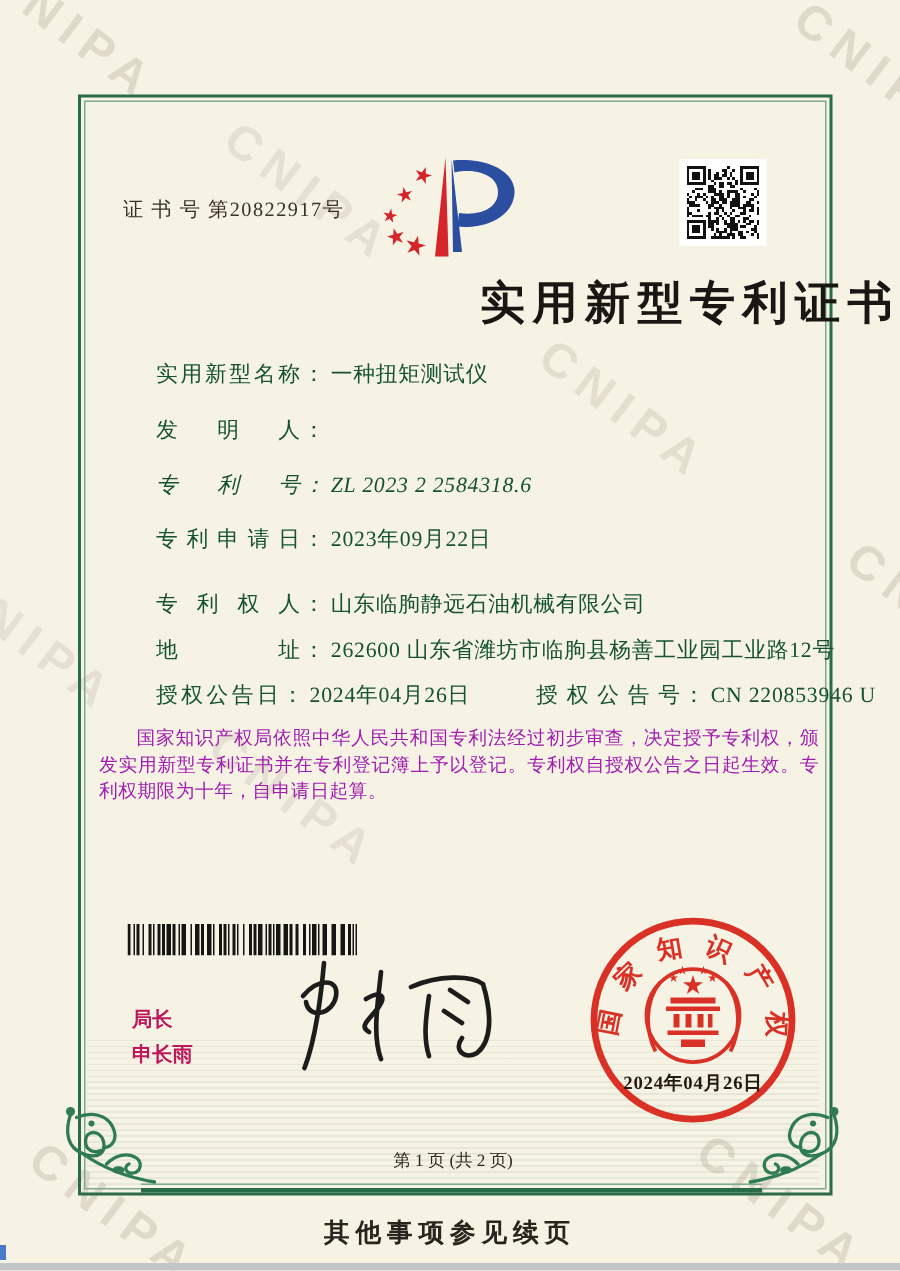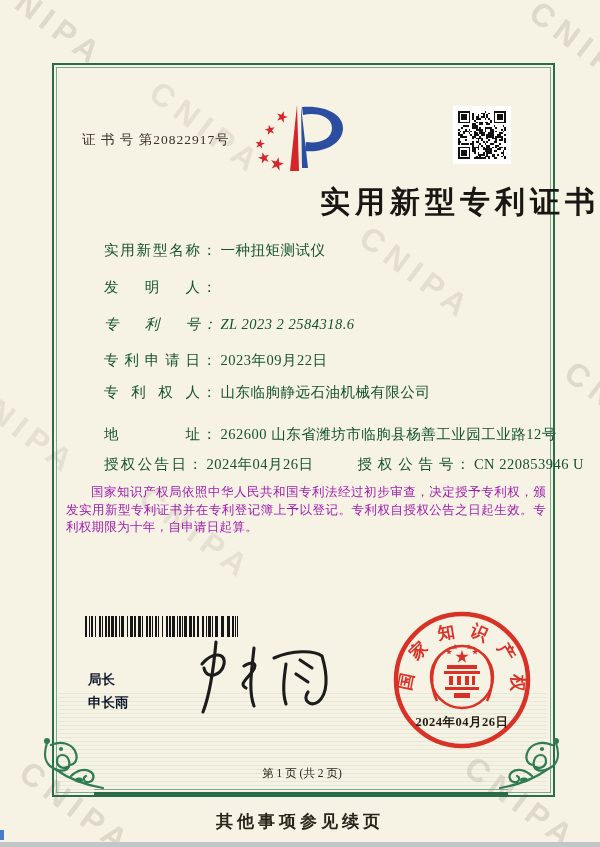--- a/index.html
+++ b/index.html
@@ -47,21 +47,21 @@
   .flabel{display:inline-block;width:96px;text-align:justify;text-align-last:justify;text-justify:inter-character;}
   .fcolon{margin:0 4px 0 2px;}
   .fvalue{letter-spacing:0.5px;}
   .pair2{margin-left:44px;display:flex;}
   
   .body-text{position:absolute;left:66px;top:484px;width:480px;z-index:3;color:#a21caf;}
   .body-text p{margin:0 0 9px 0;font-size:12.5px;line-height:17.5px;text-indent:2em;text-align:justify;letter-spacing:0.3px;}
   
   .barcode{position:absolute;left:85px;top:616px;z-index:3;}
   .signer{position:absolute;left:88px;top:668px;z-index:3;
-    font-family:"Liberation Sans","DejaVu Sans",sans-serif;font-size:13.5px;font-weight:600;color:#0f172a;line-height:23px;}
+    font-family:"Liberation Sans","DejaVu Sans",sans-serif;font-size:13.5px;font-weight:600;color:#be185d;line-height:23px;}
   .signature{position:absolute;left:182px;top:636px;z-index:3;}
   .seal{position:absolute;left:387px;top:605px;z-index:6;opacity:0.94;}
   .seal-date{position:absolute;left:387px;top:714px;width:150px;text-align:center;
     font-size:12.5px;font-weight:700;letter-spacing:0.5px;color:#241a10;z-index:7;}
   .page-number{position:absolute;left:52px;top:766px;width:500px;text-align:center;font-size:11.5px;color:#2e2720;z-index:3;}
   .footer-note{position:absolute;left:0;top:810px;width:600px;text-align:center;
     font-size:17px;font-weight:700;letter-spacing:4px;color:#2a241d;z-index:3;}
   
   .scan-strip{position:absolute;left:0;bottom:0;width:600px;height:5px;background:#c3c6c8;z-index:8;}
   .scan-chip{position:absolute;left:0;top:830px;width:4px;height:10px;background:#4a79c9;z-index:8;}
@@ -398,21 +398,21 @@
 <div class="frow" style="top:314px;font-style:italic;">
   <span class="flabel">专利号</span>
     <span class="fcolon">：</span>
   <span class="fvalue">ZL 2023 2 2584318.6</span>
 </div>
 <div class="frow" style="top:350px;">
   <span class="flabel">专利申请日</span>
     <span class="fcolon">：</span>
   <span class="fvalue">2023年09月22日</span>
 </div>
-<div class="frow" style="top:382px;">
+<div class="frow" style="top:393px;">
   <span class="flabel">专利权人</span>
     <span class="fcolon">：</span>
   <span class="fvalue">山东临朐静远石油机械有限公司</span>
 </div>
 <div class="frow" style="top:424px;">
   <span class="flabel">地址</span>
     <span class="fcolon">：</span>
   <span class="fvalue">262600 山东省潍坊市临朐县杨善工业园工业路12号</span>
 </div>
 <div class="frow" style="top:454px;">

